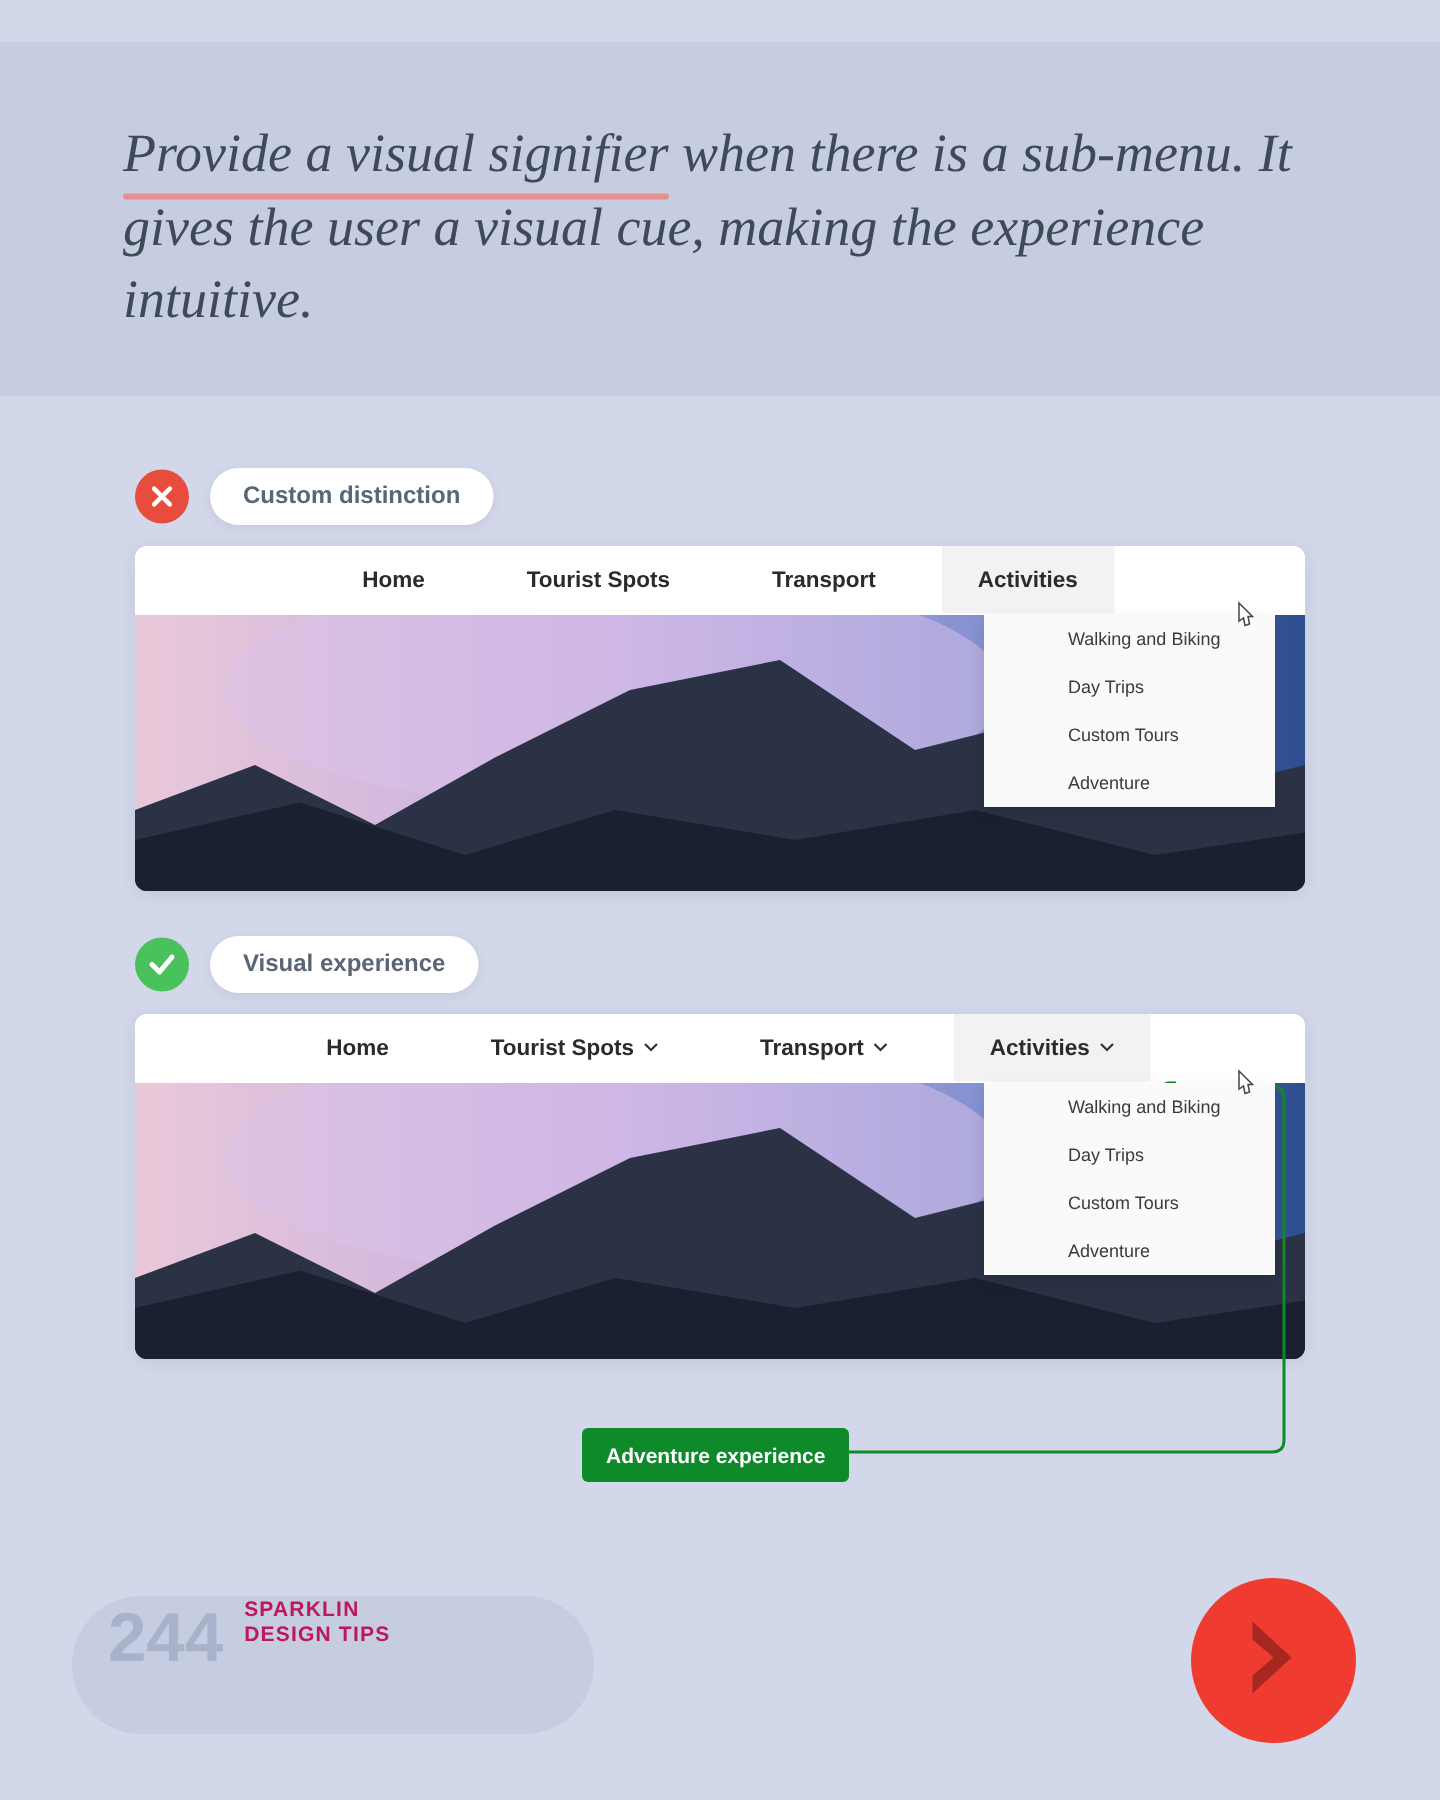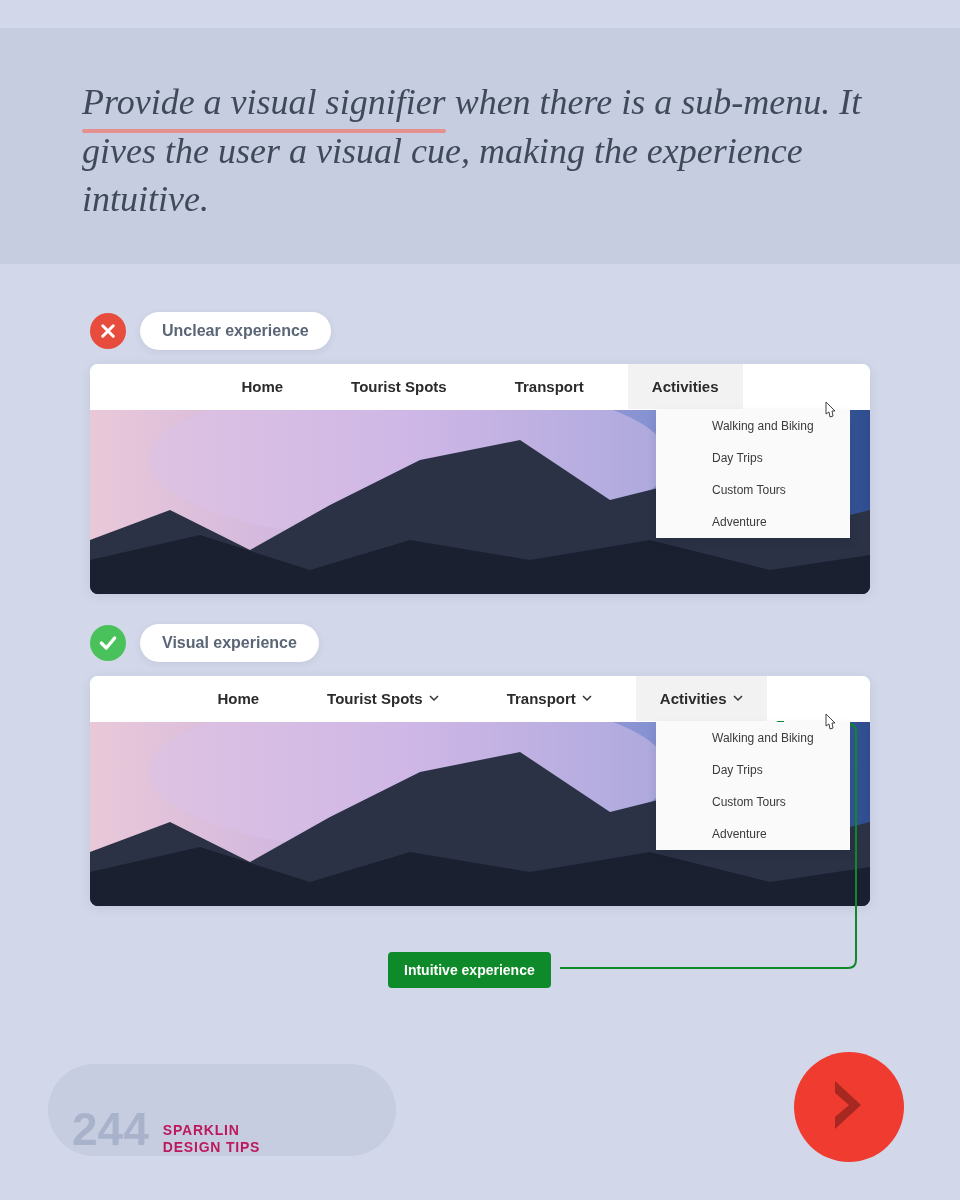--- a/index.html
+++ b/index.html
@@ -141,21 +141,21 @@
 }
 .footer-pill{
   position:absolute;
   left:48px;
   bottom:44px;
   width:300px;
   height:92px;
   background:#c6cde1;
   border-radius:50px;
   display:flex;
-  align-items:flex-end;
+  align-items:flex-start;
   padding:0 24px;
   gap:14px;
 }
 .footer-num{
   font-size:46px;
   font-weight:800;
   color:#a8b3cb;
 }
 .footer-text{
   font-size:14px;
@@ -185,21 +185,21 @@
 
 <div class="content-area">
 
   <div class="label-row">
     <div class="badge badge-bad">
       <svg width="18" height="18" viewBox="0 0 24 24" fill="none" stroke="#fff" stroke-width="4" stroke-linecap="round">
           <line x1="5" y1="5" x2="19" y2="19"></line>
           <line x1="19" y1="5" x2="5" y2="19"></line>
         </svg>
     </div>
-    <div class="pill-label">Unclear experience</div>
+    <div class="pill-label">Custom distinction</div>
   </div>
 
   <div class="mock">
     <div class="navbar">
       <div class="nav-item">Home</div>
       <div class="nav-item">Tourist Spots</div>
       <div class="nav-item">Transport</div>
       <div class="nav-item active">Activities</div>
     </div>
     <div class="scene">
@@ -303,21 +303,21 @@
 
 <svg class="callout-lines" style="left:0;top:0" width="960" height="1200">
   <defs>
     <marker id="arrowhead" markerWidth="8" markerHeight="8" refX="6" refY="3" orient="auto">
       <path d="M0 0 L6 3 L0 6 Z" fill="#0f8a2b"></path>
     </marker>
   </defs>
   <path d="M780 724 L848 724 Q856 724 856 732 L856 960 Q856 968 848 968 L560 968" fill="none" stroke="#0f8a2b" stroke-width="2"></path>
   <path d="M780 724 L772 724" fill="none" stroke="#0f8a2b" stroke-width="2" marker-end="url(#arrowhead)"></path>
 </svg>
-<div class="intuitive-box" style="left:388px;top:952px">Intuitive experience</div>
+<div class="intuitive-box" style="left:388px;top:952px">Adventure experience</div>
 
 <div class="footer-pill">
   <div class="footer-num">244</div>
   <div class="footer-text">
     <div>SPARKLIN</div>
     <div>DESIGN TIPS</div>
   </div>
 </div>
 
 <div class="next-btn">

